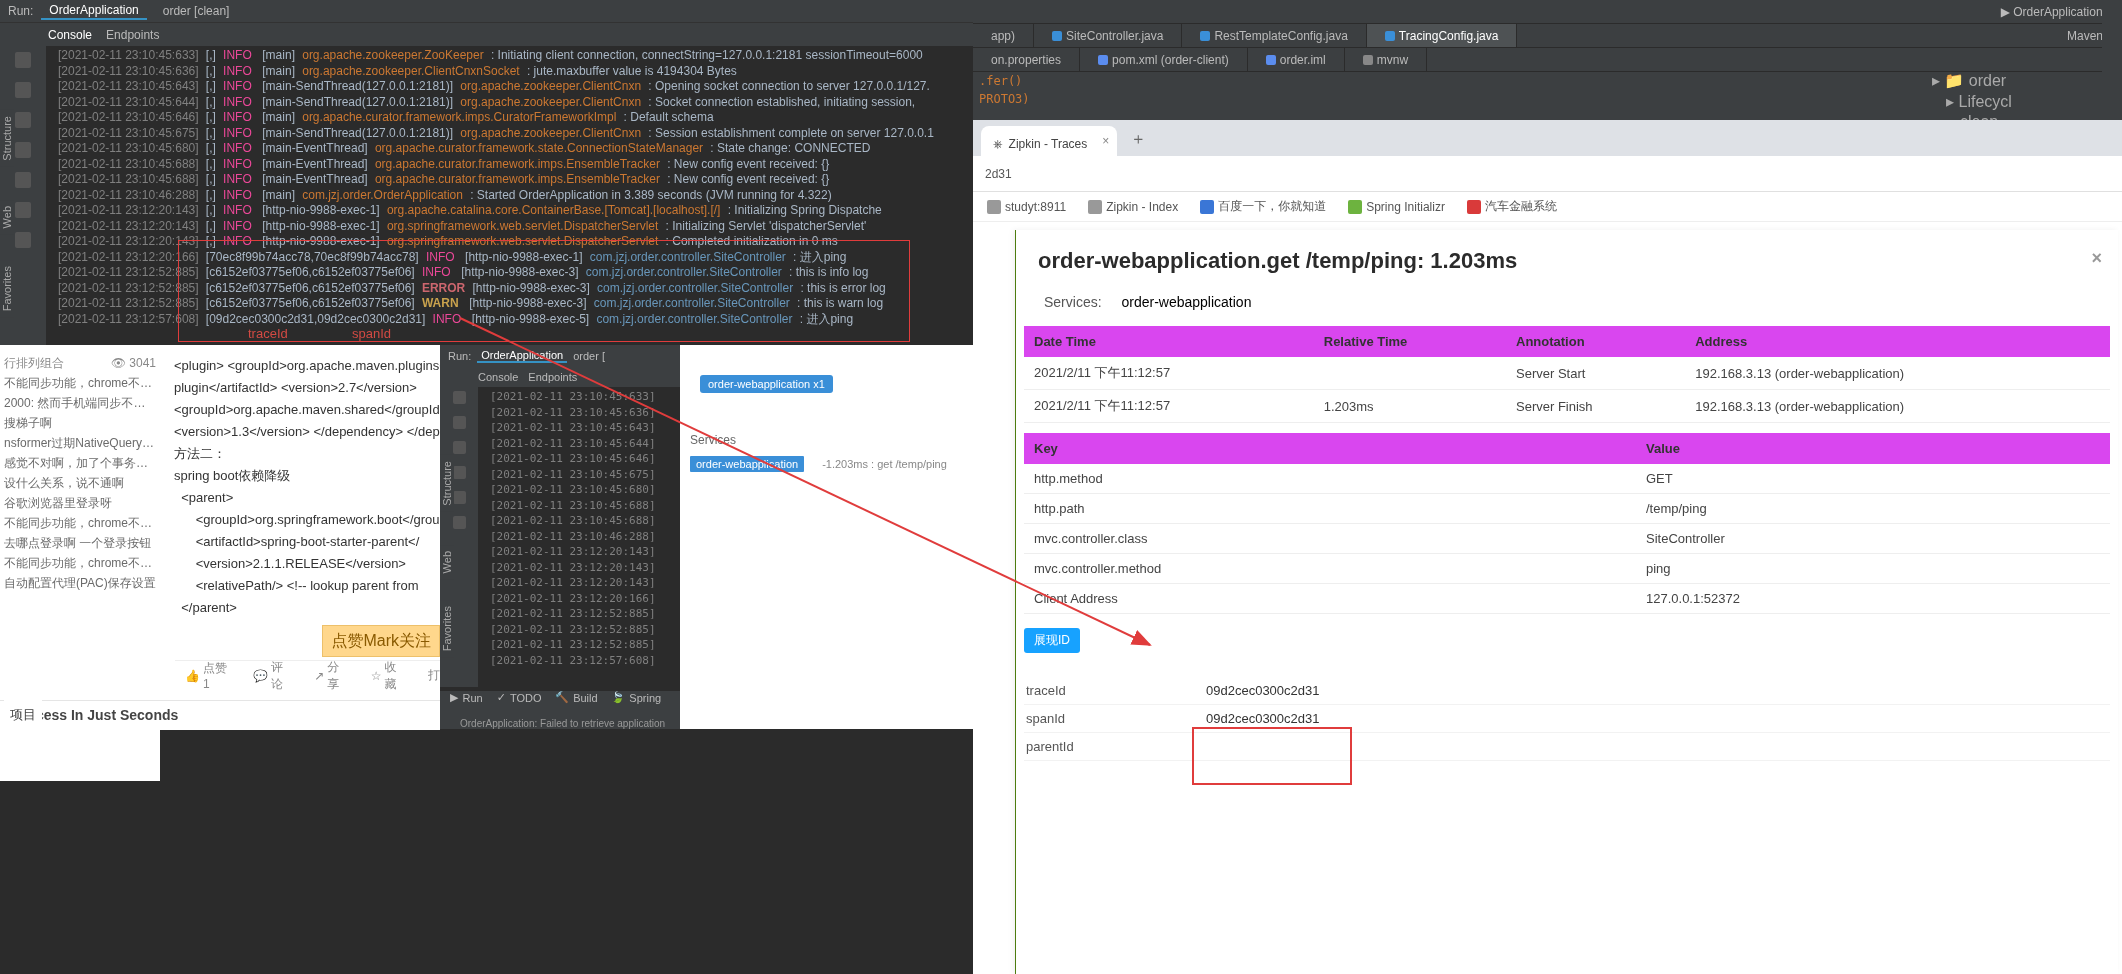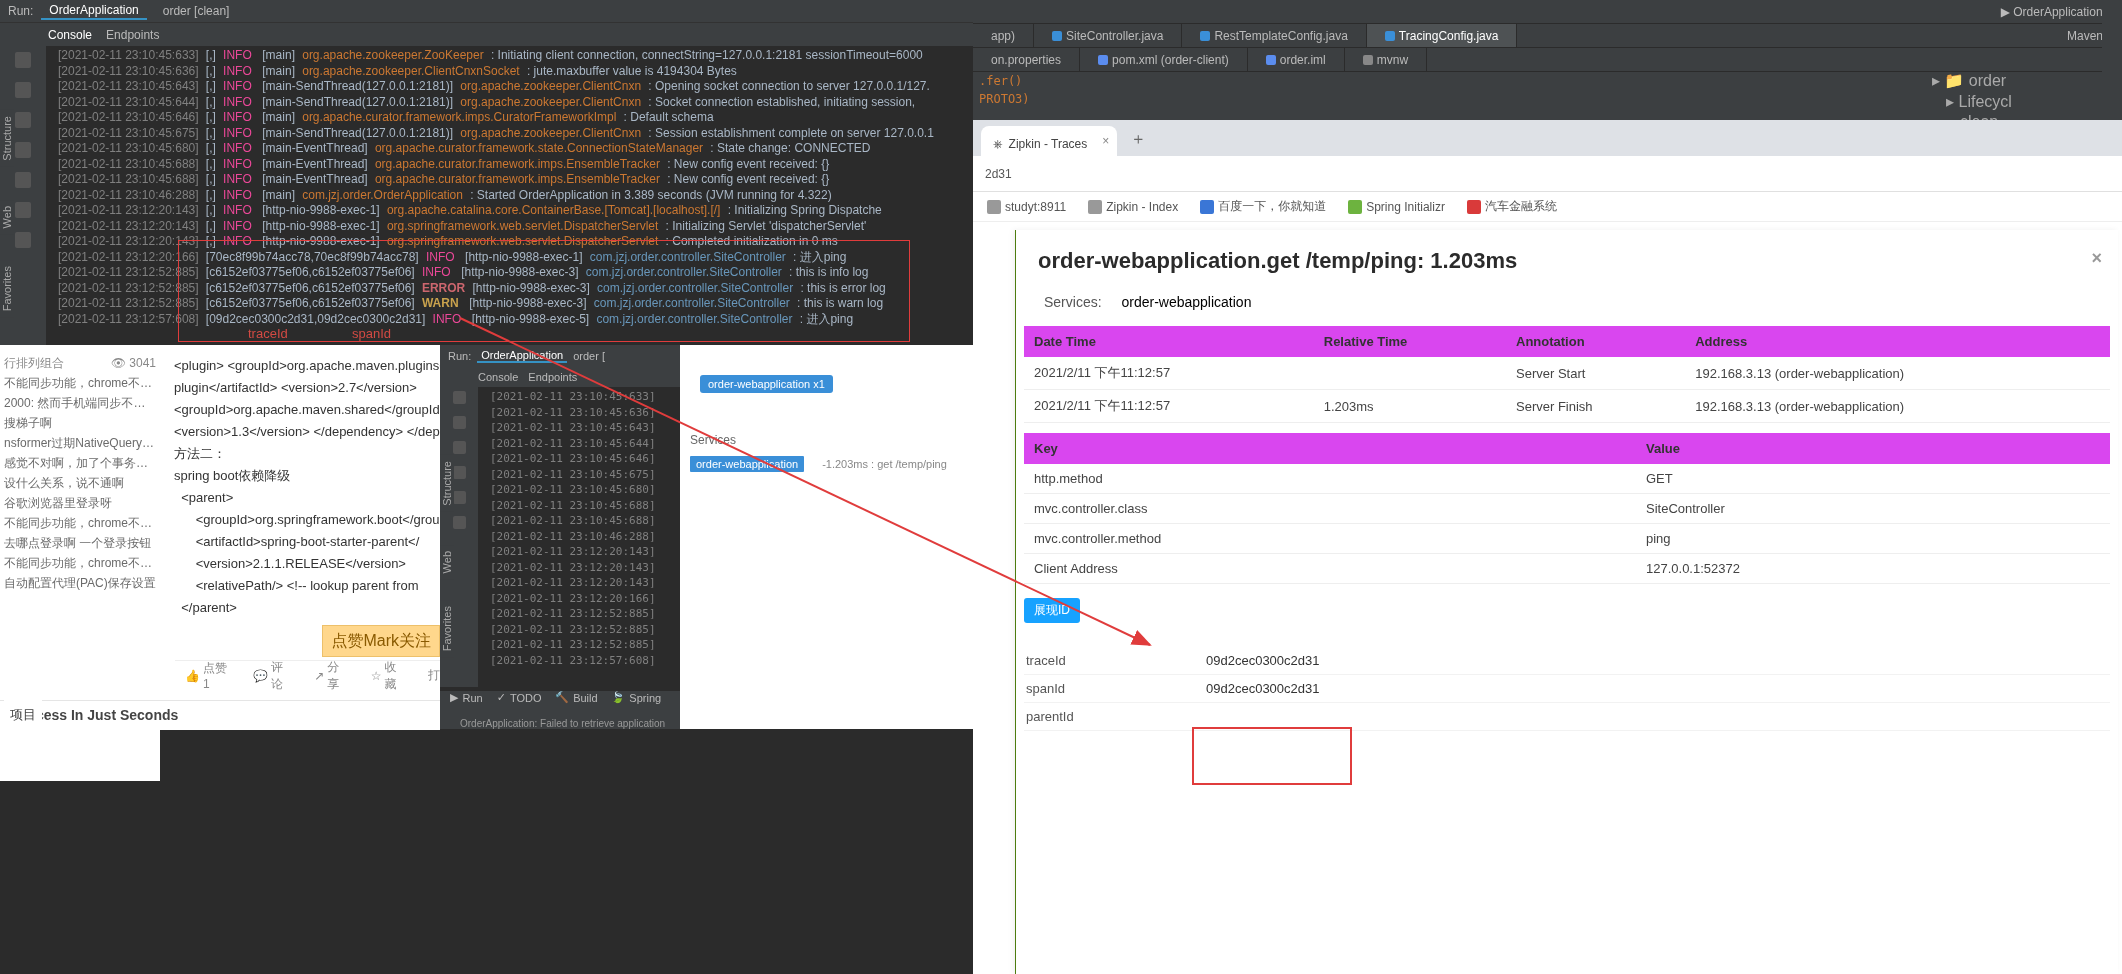--- a/index.html
+++ b/index.html
@@ -346,20 +346,24 @@
             <th>Key</th>
             <th>Value</th>
           </tr>
       </tbody>
         <tbody id="kv-body">
           <tr>
             <td>http.method</td>
             <td>GET</td>
           </tr>
           <tr>
+            <td>http.path</td>
+            <td>/temp/ping</td>
+          </tr>
+          <tr>
             <td>mvc.controller.class</td>
             <td>SiteController</td>
           </tr>
           <tr>
             <td>mvc.controller.method</td>
             <td>ping</td>
           </tr>
           <tr>
             <td>Client Address</td>
             <td>127.0.0.1:52372</td>

